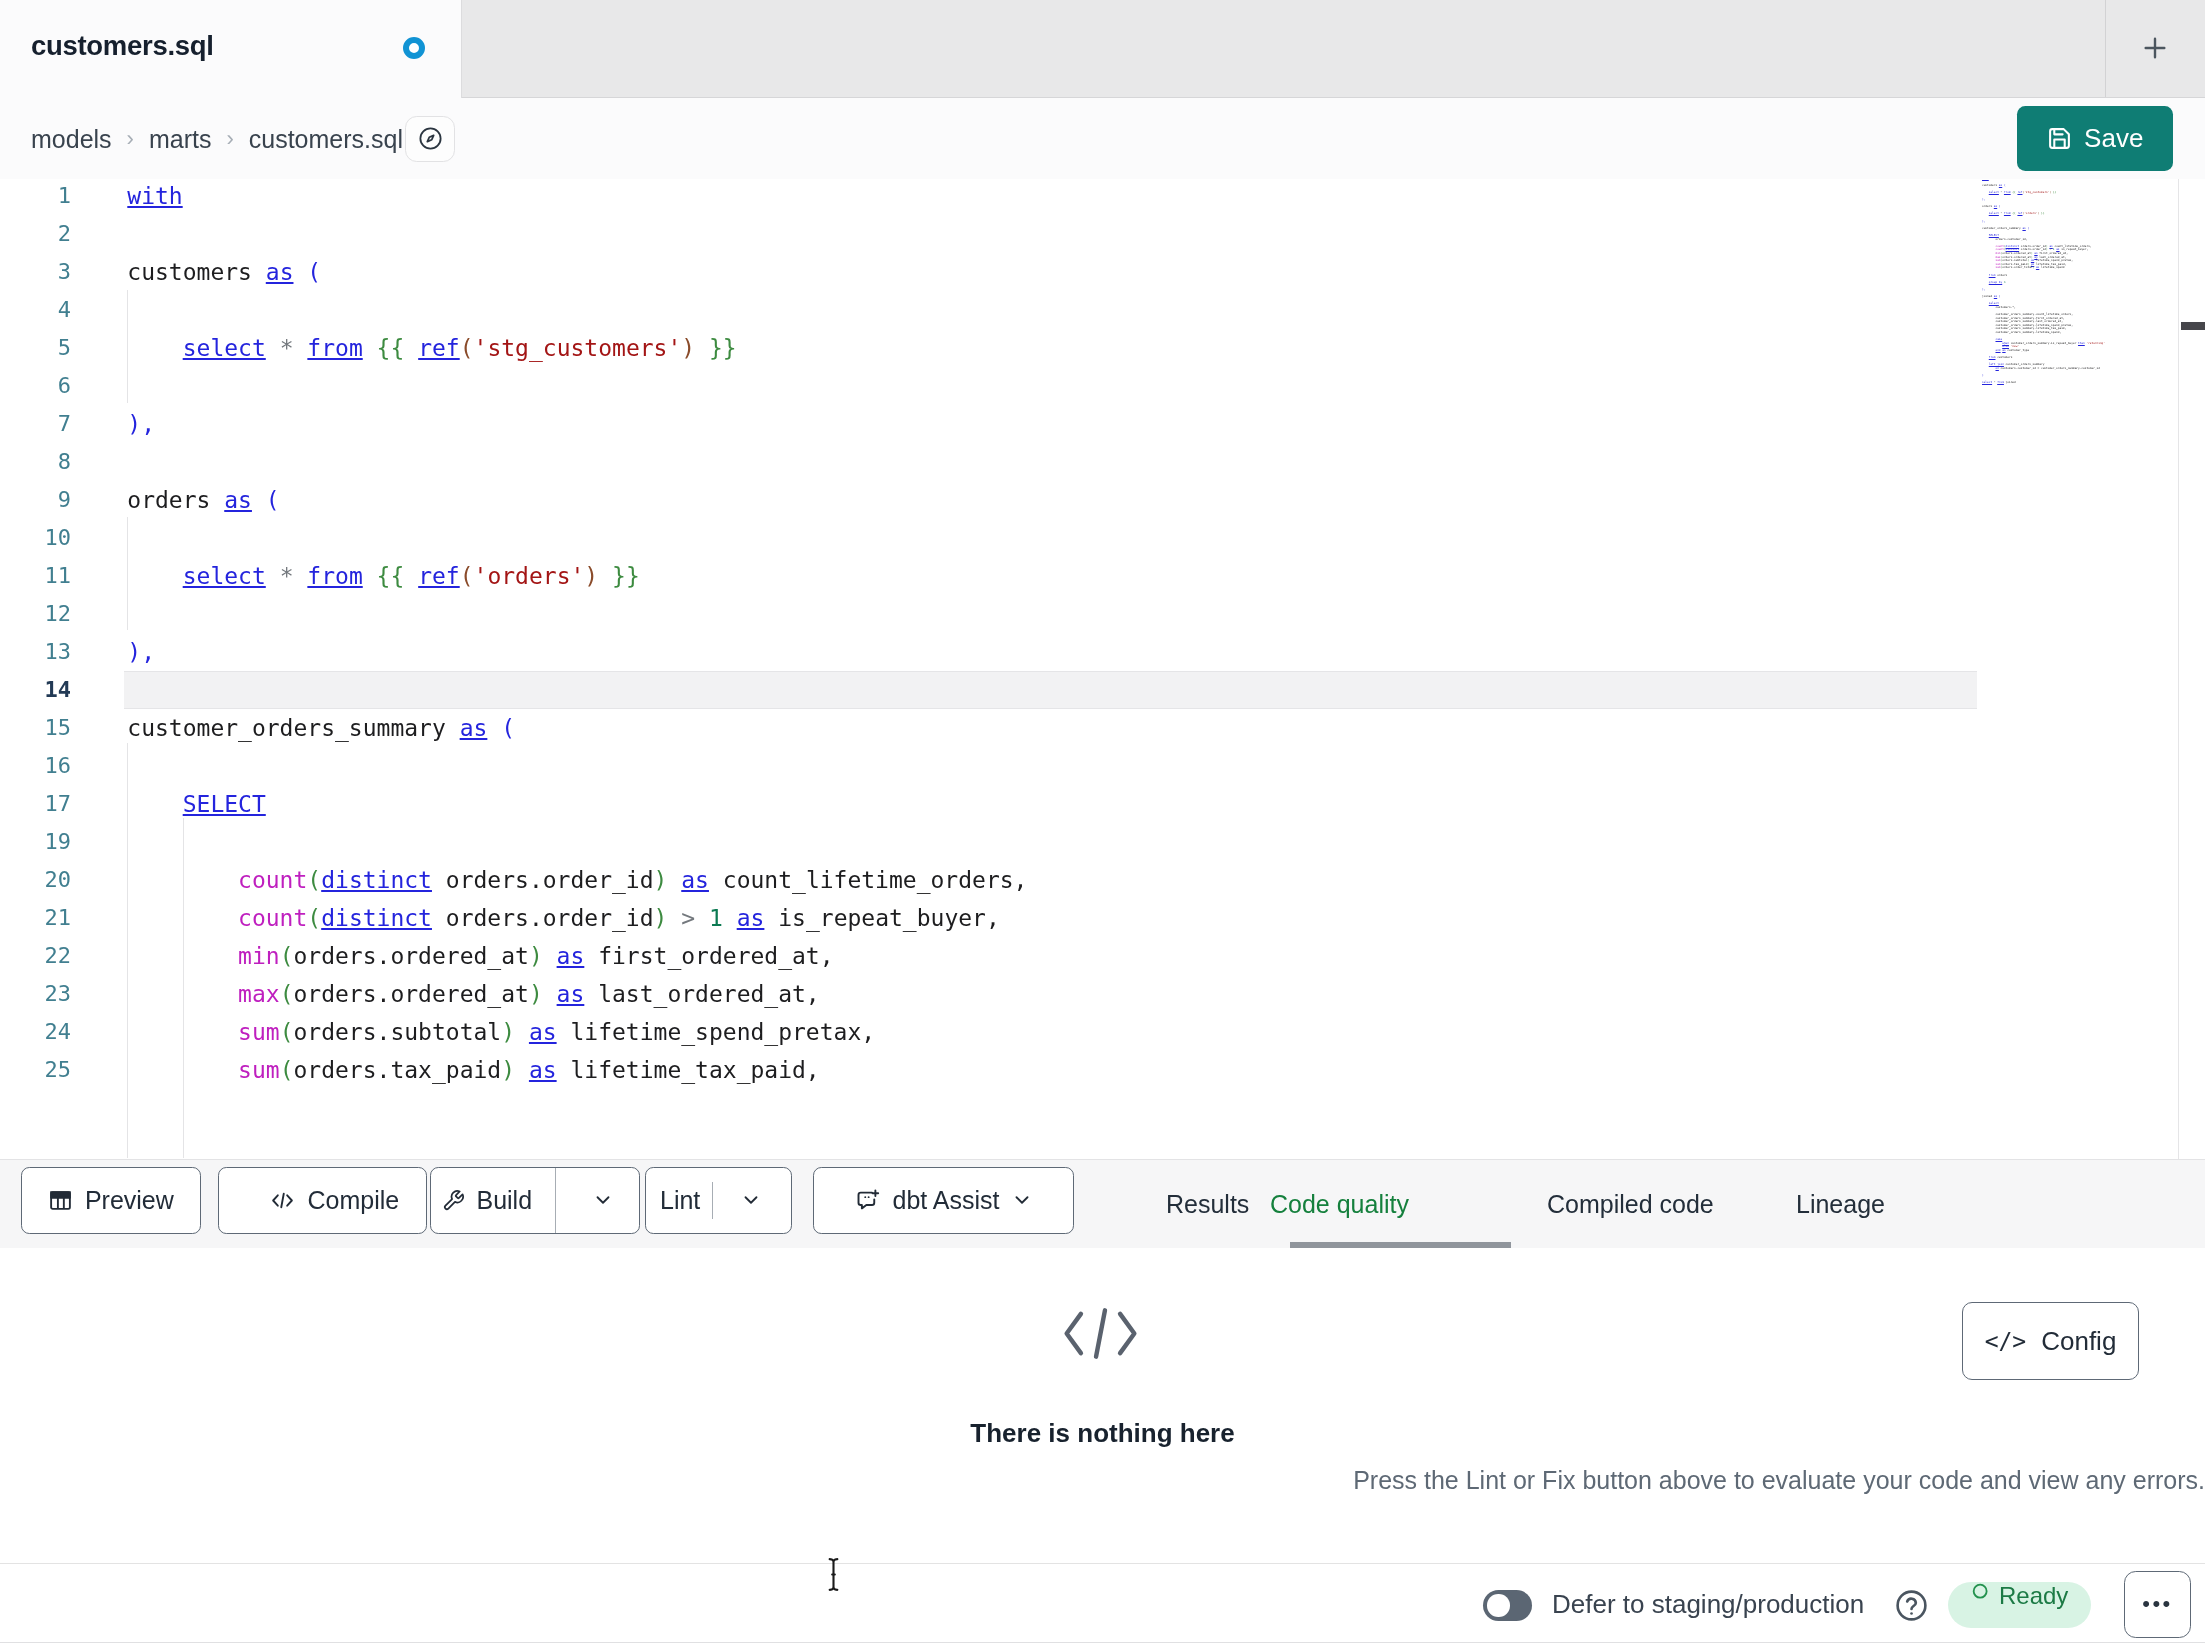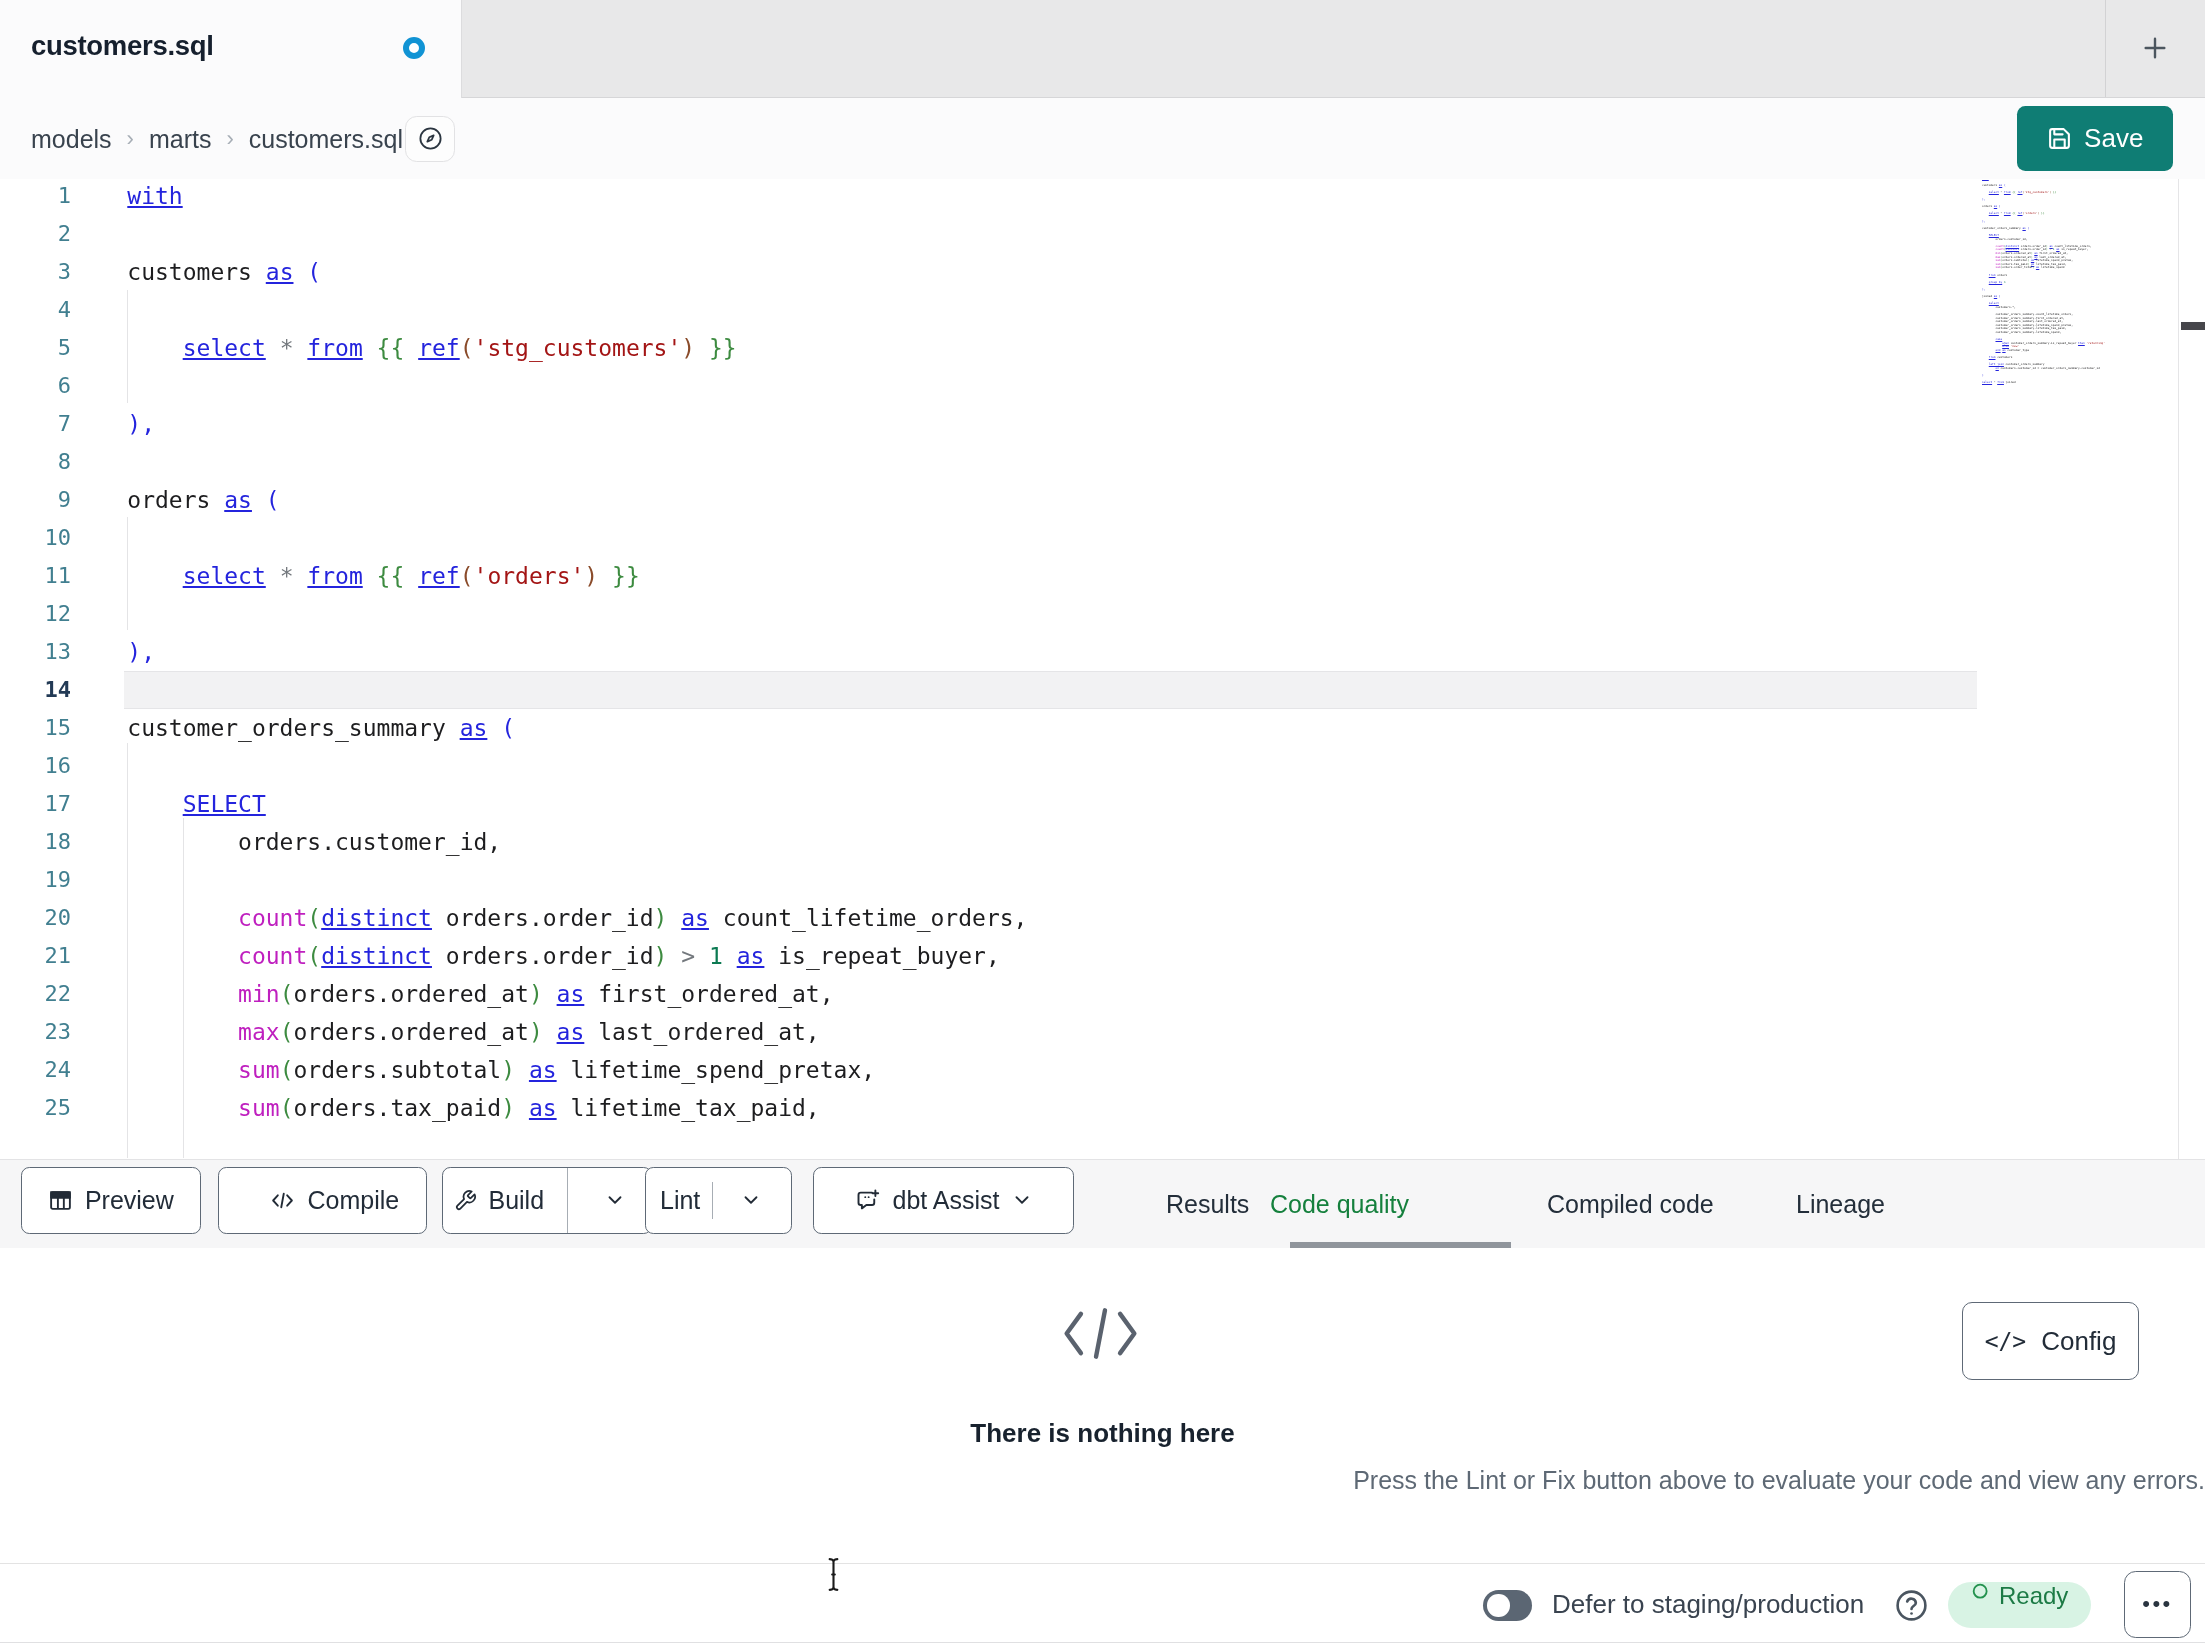--- a/index.html
+++ b/index.html
@@ -40,21 +40,21 @@
   #minimap { position:absolute; left:1982px; top:-2.5px; width:130px; height:212px; overflow:hidden; cursor:pointer; }
   .mm-line { height:3.6px; font-family:"DejaVu Sans Mono", monospace; font-size:2.8px; line-height:3.6px; white-space:pre; }
   #scroll-track { position:absolute; left:2178px; top:0; width:27.5px; height:980px; border-left:0.8px solid #e5e5e7; }
   #scroll-thumb { position:absolute; left:1.7px; top:143px; width:25px; height:8.3px; background:#46464b; }
 
   
   #toolbar-band { position:absolute; left:0; top:1159px; width:2205px; height:89px; background:#f6f6f7; border-top:0.8px solid #e3e3e5; }
   .btn { position:absolute; top:6.7px; height:67px; background:#fff; border:1.7px solid #5e6976; border-radius:8.3px; display:flex; align-items:center; justify-content:center; gap:11.7px; font-size:25px; color:#222c38; cursor:pointer; }
   #preview-btn { left:21px; width:180px; }
   #compile-btn { left:218px; width:209px;padding-left:23px; }
-  #build-btn  { left:442px; width:210px; padding:0; }
+  #build-btn  { left:430px; width:210px; padding:0; }
   #lint-btn   { left:645px; width:147px; padding:14px; }
   #assist-btn { left:813px; width:261px; }
   .split-main { display:flex; align-items:center; justify-content:center; gap:11.7px; height:100%; flex:1; cursor:pointer; }
   .split-divider { width:0.8px; height:100%; background:#5e6976; opacity:.55; }
   .split-chev { width:72px; height:100%; display:flex; align-items:center; justify-content:center; cursor:pointer; }
   #panel-tabs { position:absolute; left:0; top:0; width:2205px; height:89px; }
   .panel-tab { position:absolute; top:0; height:89px; display:flex; align-items:center; font-size:25px; color:#232e3a; cursor:pointer; }
   .panel-tab:nth-child(1){ left:1166px; }
   .panel-tab:nth-child(2){ left:1270px; font-weight:500; color:#15803d; }
   .panel-tab:nth-child(3){ left:1547px; }
@@ -186,24 +186,20 @@
         </div>
         <div class="code-row">
           <div class="gutter">16</div>
           <div class="code-text">&nbsp;</div>
         </div>
         <div class="code-row">
           <div class="gutter">17</div>
           <div class="code-text"><span class="tk-t">    </span><span class="tk-k">SELECT</span></div>
         </div>
         <div class="code-row">
-          <div class="gutter">18</div>
-          <div class="code-text"><span class="tk-t">        orders.customer_id,</span></div>
-        </div>
-        <div class="code-row">
           <div class="gutter">19</div>
           <div class="code-text">&nbsp;</div>
         </div>
         <div class="code-row">
           <div class="gutter">20</div>
           <div class="code-text"><span class="tk-t">        </span><span class="tk-f">count</span><span class="tk-p2">(</span><span class="tk-k">distinct</span><span class="tk-t"> orders.order_id</span><span class="tk-p2">)</span><span class="tk-t"> </span><span class="tk-k">as</span><span class="tk-t"> count_lifetime_orders,</span></div>
         </div>
         <div class="code-row">
           <div class="gutter">21</div>
           <div class="code-text"><span class="tk-t">        </span><span class="tk-f">count</span><span class="tk-p2">(</span><span class="tk-k">distinct</span><span class="tk-t"> orders.order_id</span><span class="tk-p2">)</span><span class="tk-t"> </span><span class="tk-o">&gt;</span><span class="tk-t"> </span><span class="tk-n">1</span><span class="tk-t"> </span><span class="tk-k">as</span><span class="tk-t"> is_repeat_buyer,</span></div>

